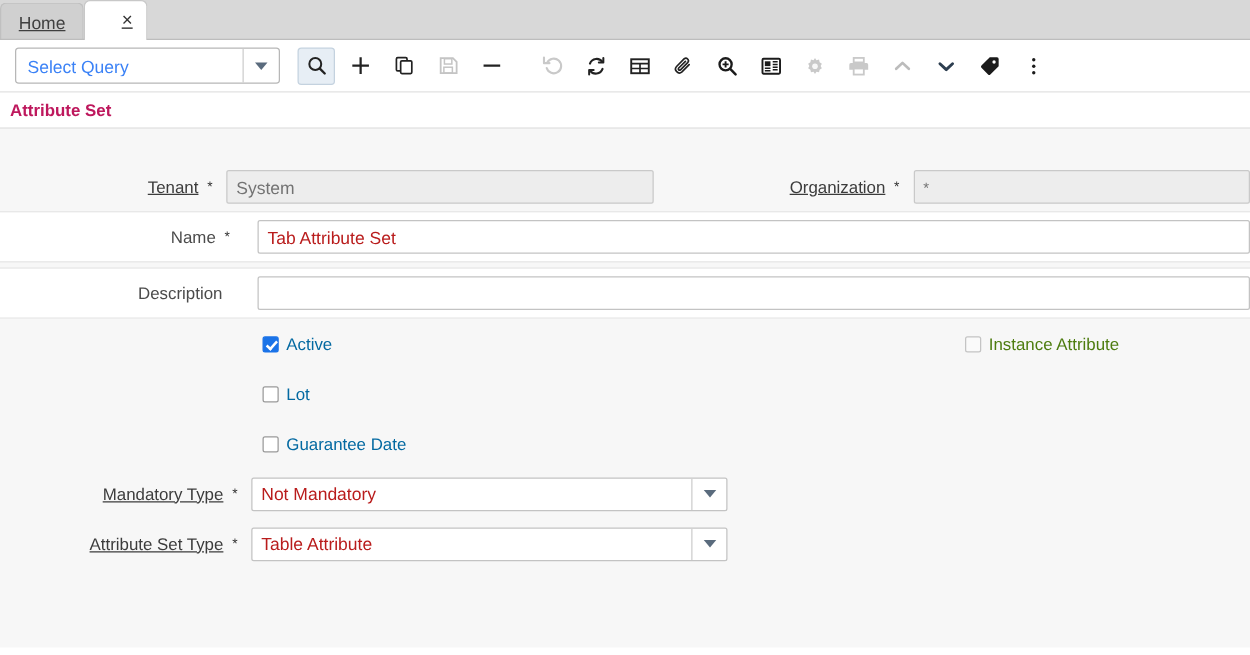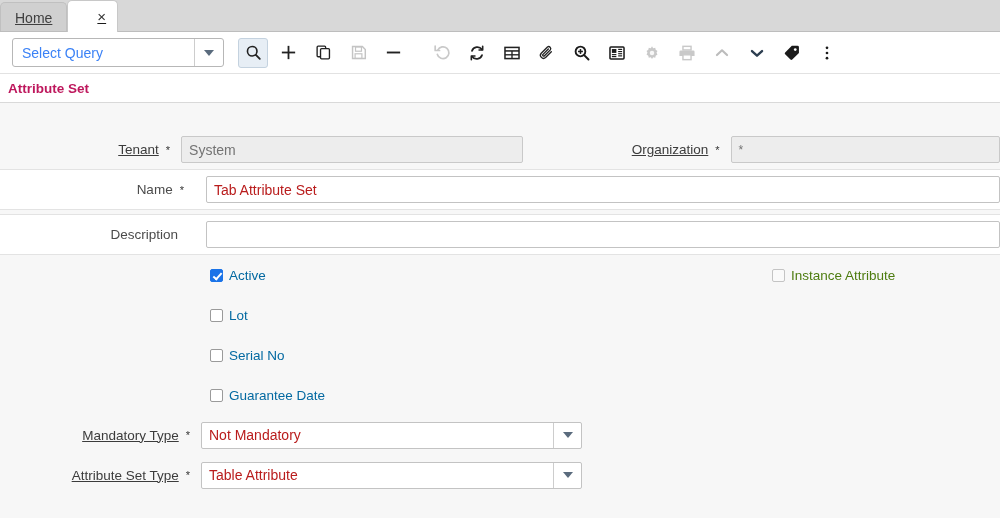--- a/index.html
+++ b/index.html
@@ -483,27 +483,20 @@
   </div>
 
   <div class="frow band-light" style="height:40px;">
     <div style="width:199px;"></div>
     <div class="cbwrap">
       <span class="cbox"></span>
       <span class="cblabel">Lot</span>
     </div>
   </div>
 
-  <div class="frow band-light" style="height:40px;">
-    <div style="width:199px;"></div>
-    <div class="cbwrap">
-      <span class="cbox"></span>
-      <span class="cblabel">Serial No</span>
-    </div>
-  </div>
 
   <div class="frow band-light" style="height:40px;">
     <div style="width:199px;"></div>
     <div class="cbwrap">
       <span class="cbox"></span>
       <span class="cblabel">Guarantee Date</span>
     </div>
   </div>
 
   <div class="frow band-light" style="height:40px;">

